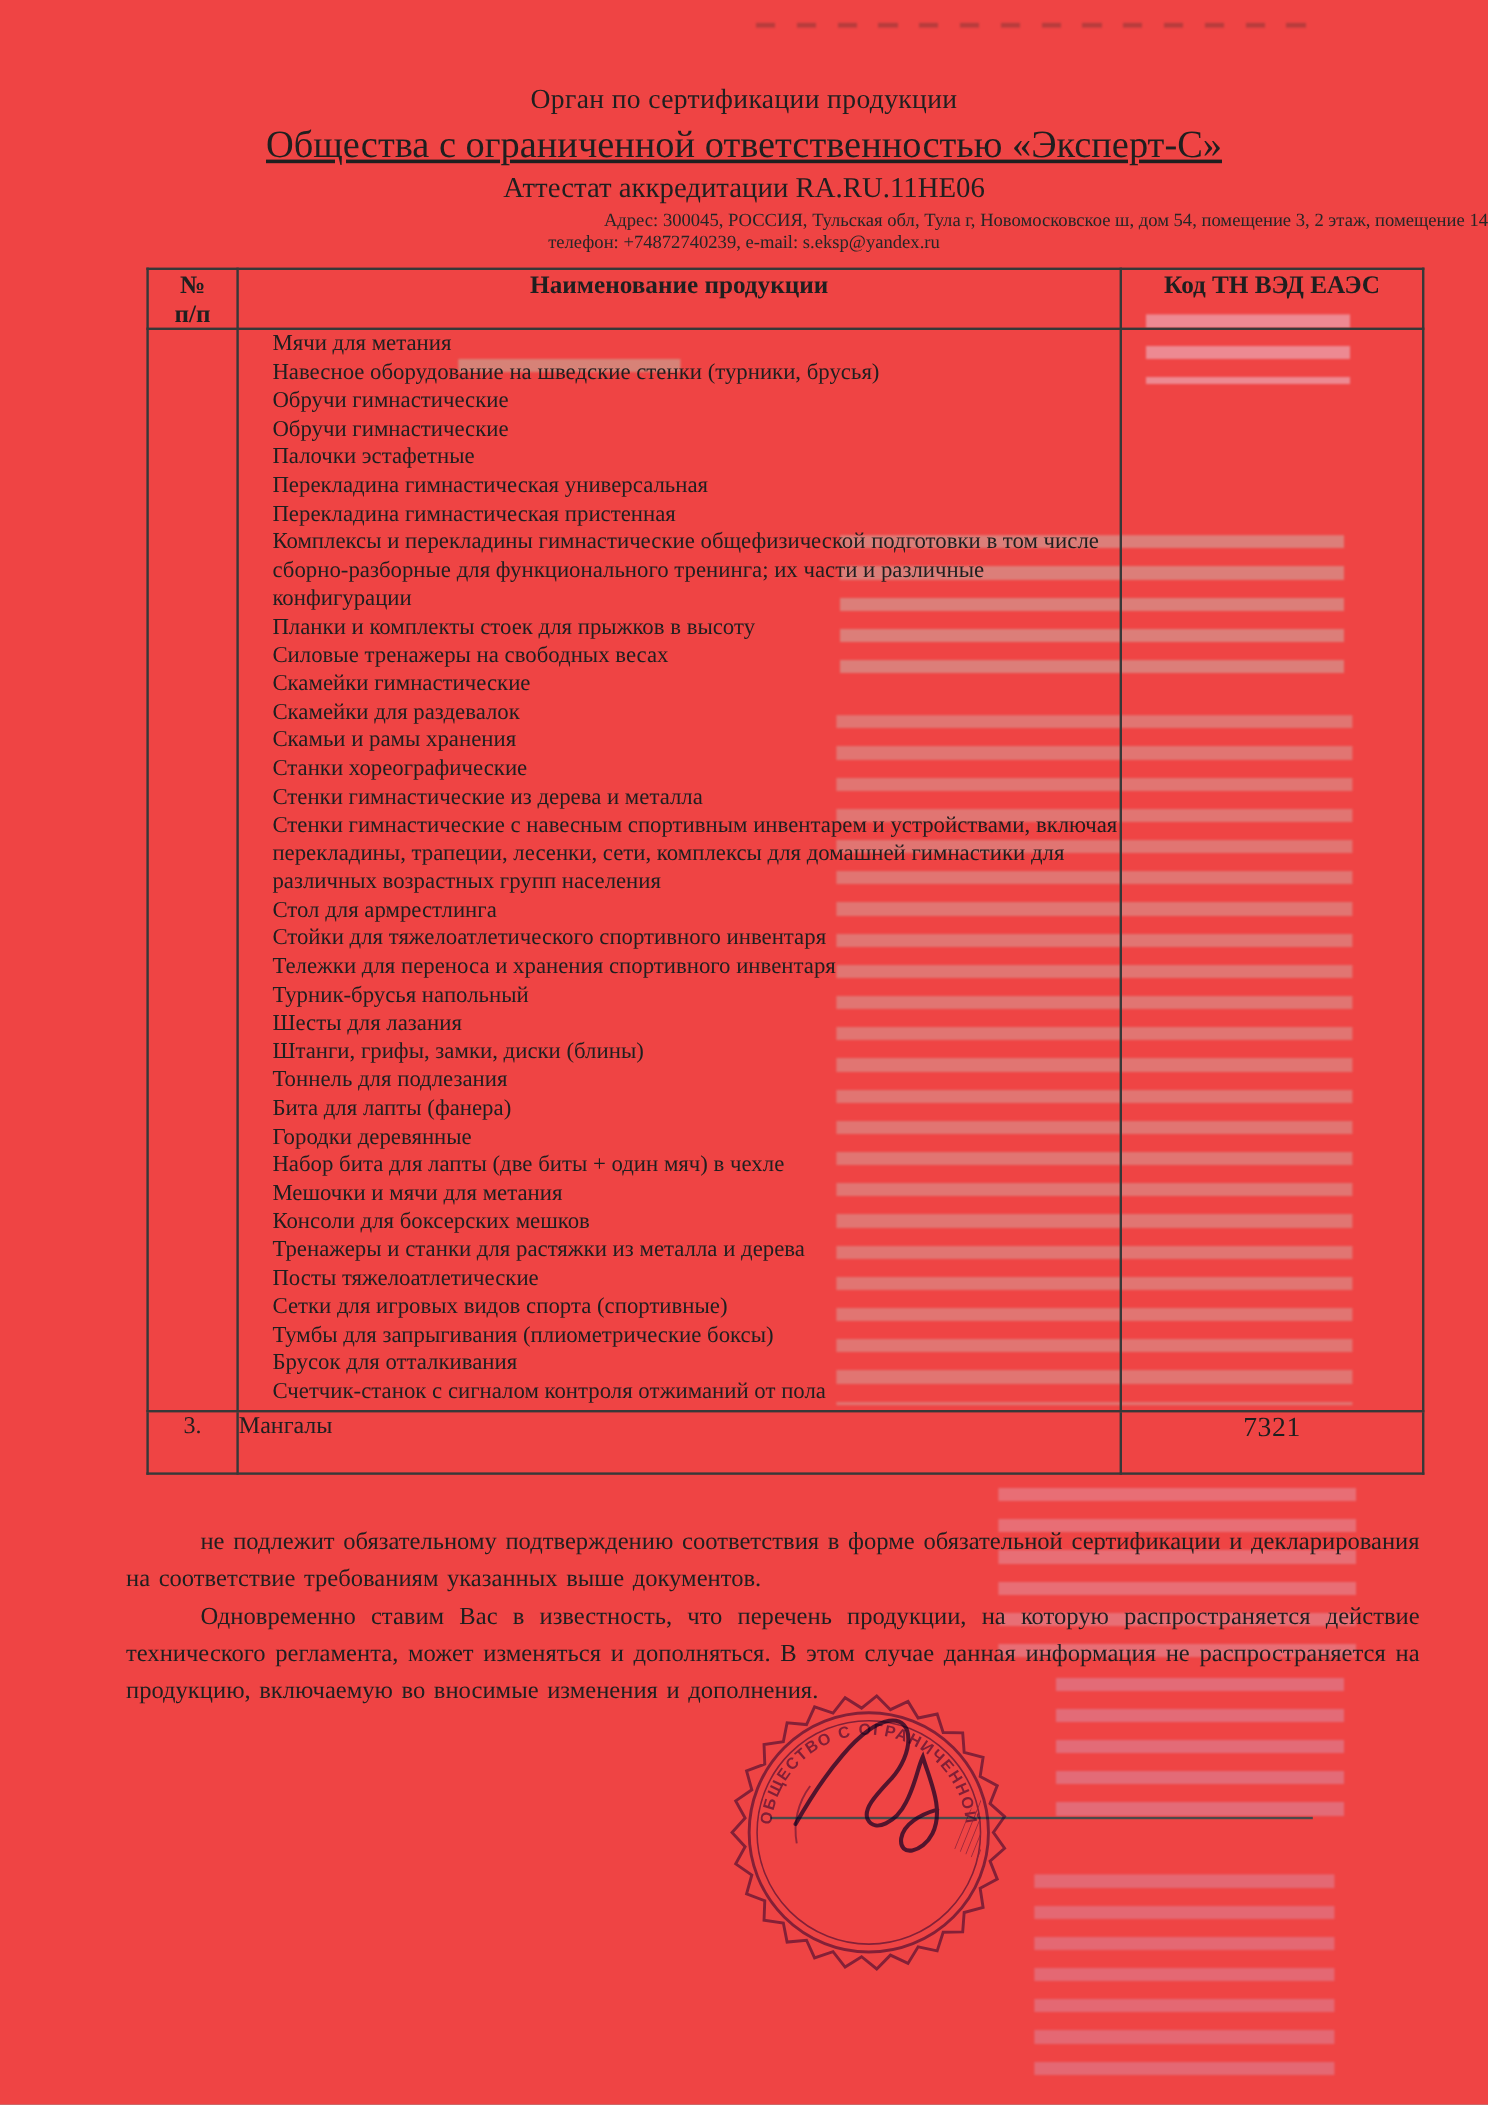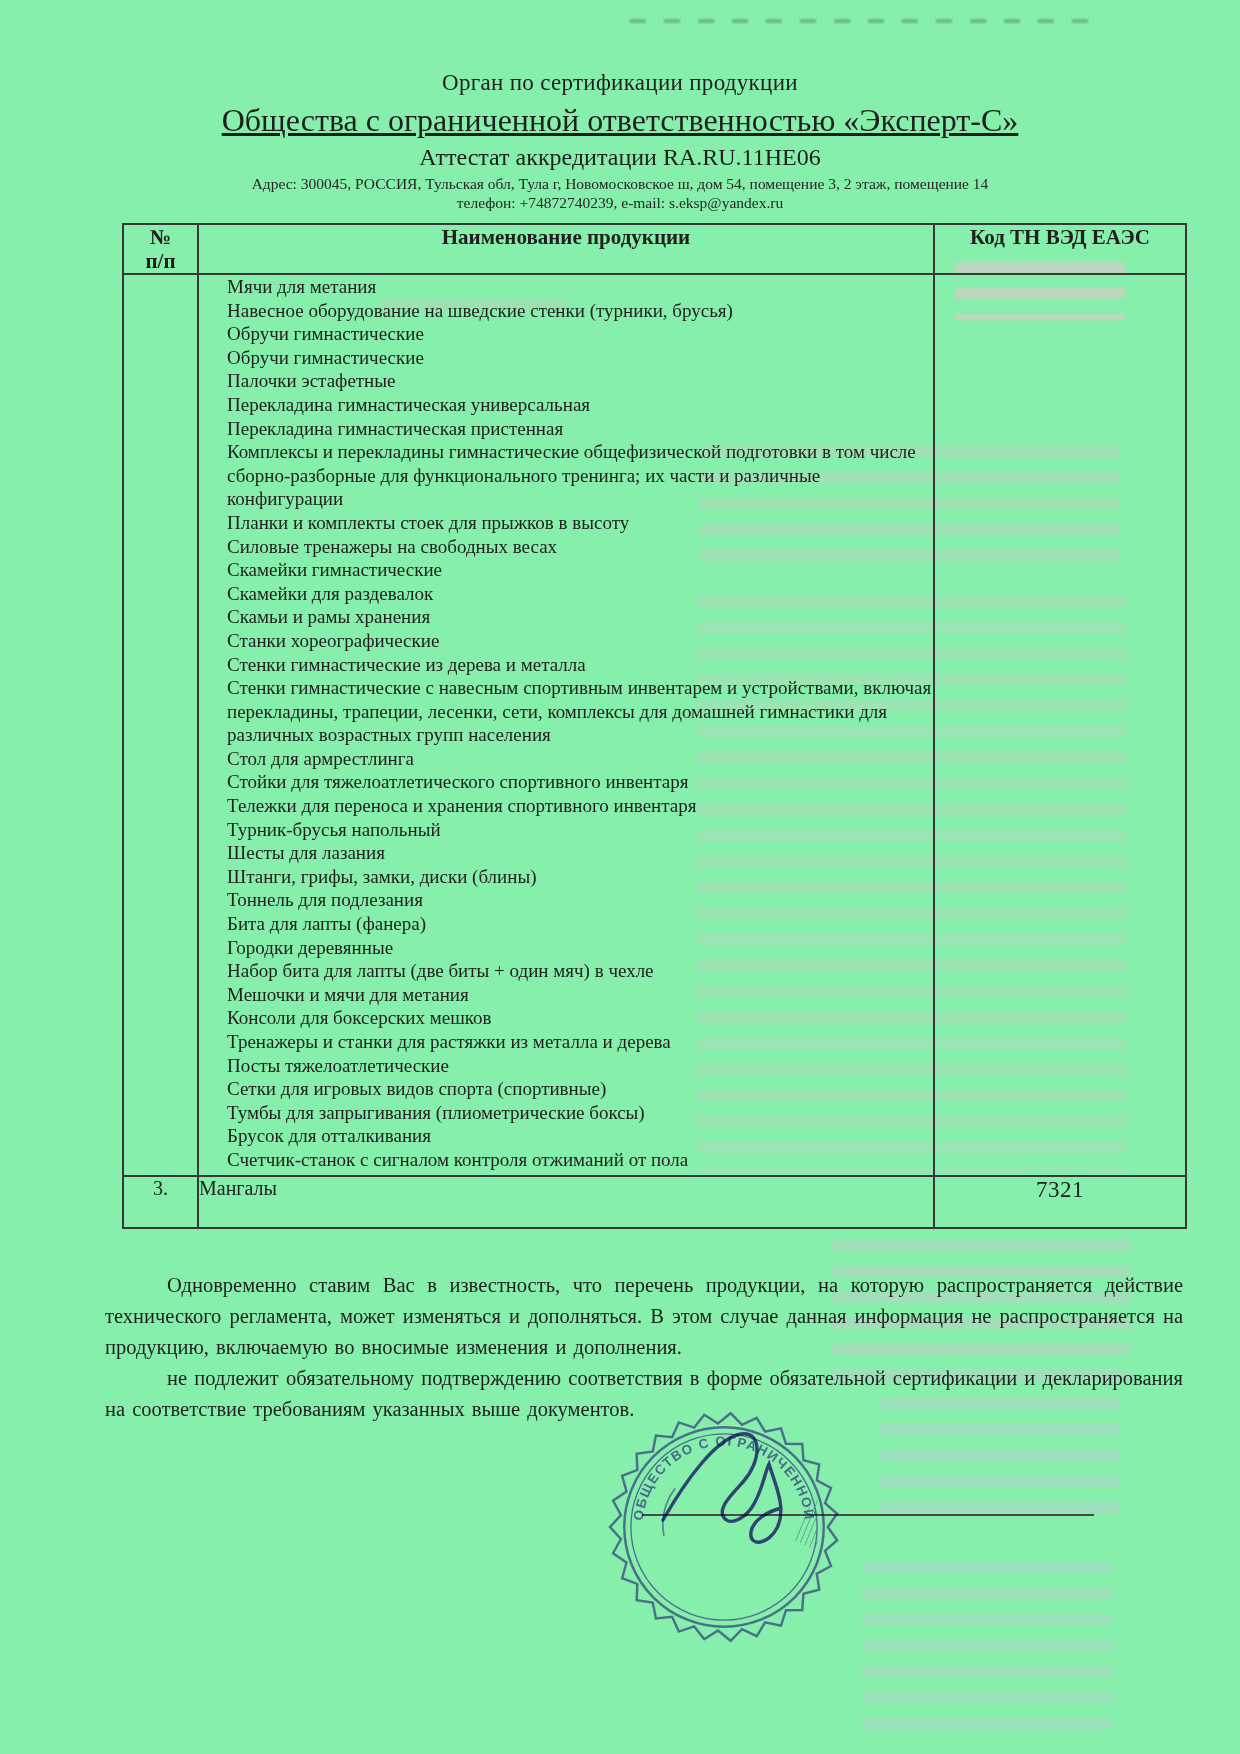--- a/index.html
+++ b/index.html
@@ -1,30 +1,30 @@
 <!DOCTYPE html>
 <html lang="ru"><head>
 <meta charset="utf-8">
 <style>
   html,body{margin:0;padding:0;background:#9a9a9a;}
   .page{
     position:relative;
     width:1240px;height:1754px;
     margin:0 auto;
-    background:#86efac;
+    background:#ef4444;
     font-family:"Liberation Serif","DejaVu Serif",serif;
     color:#1f1f1f;
     overflow:hidden;
   }
   
   .doc-header{position:absolute;top:70px;left:0;width:100%;text-align:center;}
   .h-line1{font-size:23px;letter-spacing:.3px;}
   .h-line2{font-size:32px;margin-top:6px;text-decoration:underline;}
   .h-line3{font-size:24px;margin-top:5px;}
-  .h-small{font-size:15.5px;margin-top:4px;color:#262626;}
+  .h-small{font-size:15.5px;margin-top:4px;color:#262626;text-align:right;}
   .h-small2{font-size:15.5px;margin-top:1px;color:#262626;}
   
   table.products{
     position:absolute;left:122px;top:223px;width:1063px;
     border-collapse:collapse;table-layout:fixed;
     font-size:19px;
   }
   table.products col.c1{width:75px;}
   table.products col.c2{width:736px;}
   table.products col.c3{width:252px;}
@@ -150,22 +150,22 @@
       </tr>
       <tr style="height:52px;">
         <td class="cell-mangal-num">3.</td>
         <td class="cell-mangal-name">Мангалы</td>
         <td class="cell-mangal-code">7321</td>
       </tr>
     </tbody>
   </table>
 
   <div class="body-text">
+    <p>не подлежит обязательному подтверждению соответствия в форме обязательной сертификации и декларирования на соответствие требованиям указанных выше документов.</p>
     <p>Одновременно ставим Вас в известность, что перечень продукции, на которую распространяется действие технического регламента, может изменяться и дополняться. В этом случае данная информация не распространяется на продукцию, включаемую во вносимые изменения и дополнения.</p>
-    <p>не подлежит обязательному подтверждению соответствия в форме обязательной сертификации и декларирования на соответствие требованиям указанных выше документов.</p>
   </div>
 
   <div class="sign-line"></div>
 
   <div class="stamp-wrap">
     <svg class="stamp-svg" viewBox="0 0 228 228">
       <defs>
         <clipPath id="stamp-clip">
             <circle cx="114" cy="114" r="91"></circle>
           </clipPath>

